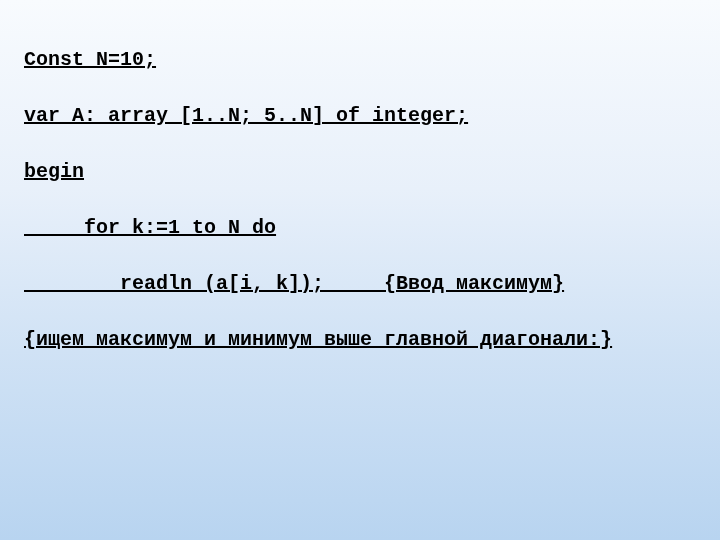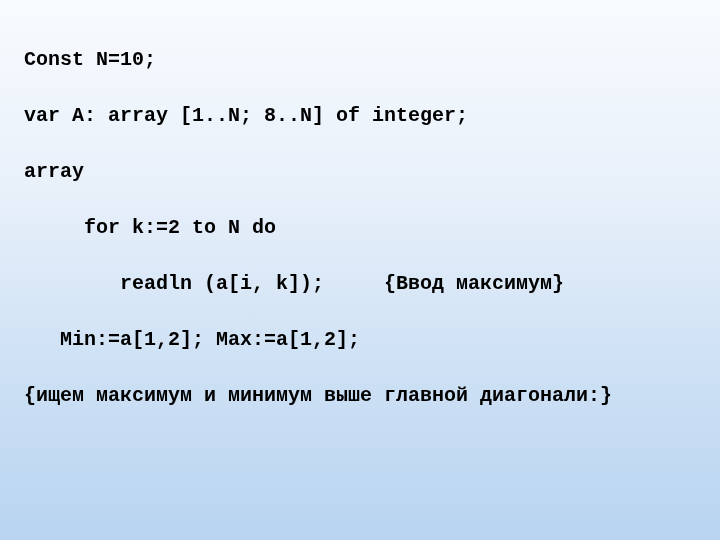--- a/index.html
+++ b/index.html
@@ -11,32 +11,31 @@
     font-weight: bold;
     font-size: 20px;
     line-height: 1.4;
     padding: 18px 24px;
     color: #000;
     overflow: hidden;
   }
   .code-container {
     white-space: pre;
   }
-  .line { display: block; }
+  .line { display: block; text-decoration: underline; }
 </style>
 </head>
 <body>
 
 <div class="code-container">
 <span class="line">Const N=10;</span>
-<span class="line">var A: array [1..N; 8..N] of integer;</span>
-<span class="line">array</span>
-<span class="line">     for k:=2 to N do</span>
+<span class="line">var A: array [1..N; 5..N] of integer;</span>
+<span class="line">begin</span>
+<span class="line">     for k:=1 to N do</span>
 <span class="line">        readln (a[i, k]);     {Ввод максимум}</span>
-<span class="line">   Min:=a[1,2]; Max:=a[1,2];</span>
 <span class="line">{ищем максимум и минимум выше главной диагонали:}</span>
 
 
 
 
 
 
 
 
 

